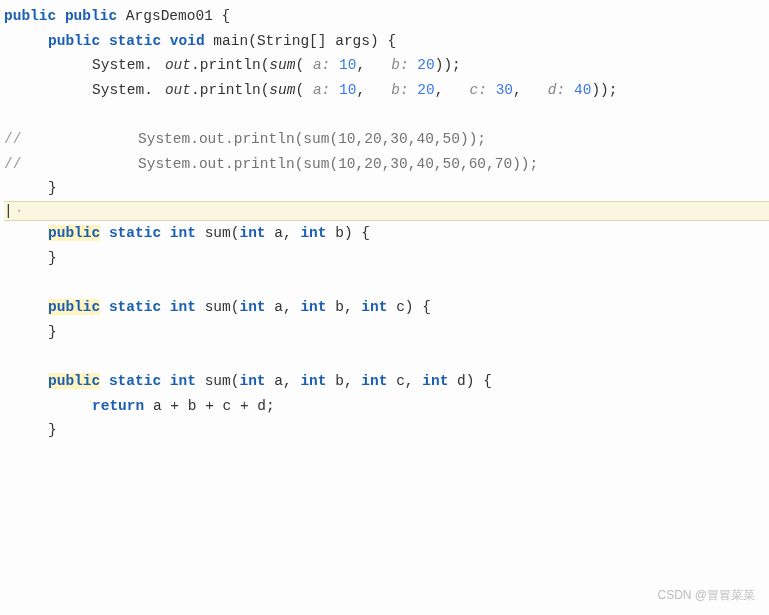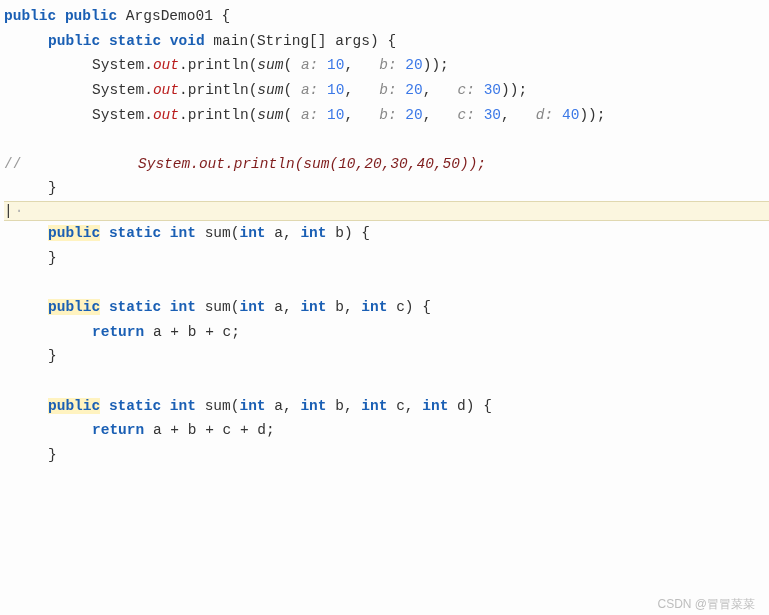--- a/index.html
+++ b/index.html
@@ -14,77 +14,76 @@
       width: 769px;
       height: 615px;
       overflow: hidden;
     }
     .code-line {
       white-space: pre;
       font-family: inherit;
     }
     .kw { color: #1a5fb4; font-weight: bold; }
     .kw-hl { color: #1a5fb4; font-weight: bold; background: #fff3c0; }
-    .field { color: #b91c1c; font-style: italic; }
+    .field { color: #404040; font-style: italic; margin-left: 12px; }
     .method-italic { font-style: italic; color: #333; }
     .param-hint { color: #888; font-style: italic; }
     .num { color: #3b78e7; font-family: Liberation Mono, monospace; }
-    .comment { color: #7f1d1d; font-style: italic; }
+    .comment { color: #737373; }
     .gutter-comment { color: #9a9a9a; display: inline-block; width: 18px; text-align: left; }
     .caret-line {
       background: linear-gradient(to bottom, #fbf6df, #fbf6df);
       border-top: 1px solid #e0d8b0;
       border-bottom: 1px solid #e0d8b0;
       height: 20px;
       line-height: 18px;
     }
     .caret-bar { color: #333; display: inline-block; width: 2px; }
     .dash { color: #b0b0b0; }
     .watermark {
       position: absolute;
       right: 14px;
-      bottom: 1px;
+      bottom: 10px;
       color: #bdbdbd;
       font-size: 12px;
       font-family: Arial, sans-serif;
     }
     .indent1 { padding-left: 44px; font-family: Liberation Mono, monospace; }
     .indent2 { padding-left: 88px; }
     .indent3 { padding-left: 116px; }
   </style>
 </head>
 <body>
 
 <div>
 
 <div class="code-line"><span class="kw">public</span> <span class="kw">public</span> <span>ArgsDemo01</span> <span>{</span></div>
 
 <div class="code-line indent1"><span class="kw">public</span> <span class="kw">static</span> <span class="kw">void</span> <span>main</span>(<span>String[]</span> <span>args</span>) <span>{</span></div>
 
 <div class="code-line indent2"><span>System</span>.<span class="field">out</span>.<span>println</span>(<span class="method-italic">sum</span>( <span class="param-hint">a:</span> <span class="num">10</span>,   <span class="param-hint">b:</span> <span class="num">20</span>));</div>
 
-<div class="code-line indent2"><span>System</span>.<span class="field">out</span>.<span>println</span>(<span class="method-italic">sum</span>( <span class="param-hint">a:</span> <span class="num">10</span>,   <span class="param-hint">b:</span> <span class="num">20</span>,   <span class="param-hint">c:</span> <span class="num">30</span>));</div>
 
 <div class="code-line indent2"><span>System</span>.<span class="field">out</span>.<span>println</span>(<span class="method-italic">sum</span>( <span class="param-hint">a:</span> <span class="num">10</span>,   <span class="param-hint">b:</span> <span class="num">20</span>,   <span class="param-hint">c:</span> <span class="num">30</span>,   <span class="param-hint">d:</span> <span class="num">40</span>));</div>
 
 <div class="code-line">&nbsp;</div>
 
 <div class="code-line"><span class="gutter-comment">//</span><span class="comment indent3">System.out.println(sum(10,20,30,40,50));</span></div>
+<div class="code-line"><span class="gutter-comment">//</span><span class="comment indent3">System.out.println(sum(10,20,30,40,50,60,70));</span></div>
 
 <div class="code-line indent1"><span>}</span></div>
 
 <div class="code-line caret-line"><span class="caret-bar">|</span> <span class="dash">·</span></div>
 
 <div class="code-line indent1"><span class="kw-hl">public</span> <span class="kw">static</span> <span class="kw">int</span> <span>sum</span>(<span class="kw">int</span> <span>a</span>, <span class="kw">int</span> <span>b</span>) <span>{</span></div>
 <div class="code-line indent1"><span>}</span></div>
 
 <div class="code-line">&nbsp;</div>
 
 <div class="code-line indent1"><span class="kw-hl">public</span> <span class="kw">static</span> <span class="kw">int</span> <span>sum</span>(<span class="kw">int</span> <span>a</span>, <span class="kw">int</span> <span>b</span>, <span class="kw">int</span> <span>c</span>) <span>{</span></div>
-<div class="code-line indent2"><span class="kw">return</span> <span>a + b + c;</span></div>
 <div class="code-line indent1"><span>}</span></div>
 
 <div class="code-line">&nbsp;</div>
 
 <div class="code-line indent1"><span class="kw-hl">public</span> <span class="kw">static</span> <span class="kw">int</span> <span>sum</span>(<span class="kw">int</span> <span>a</span>, <span class="kw">int</span> <span>b</span>, <span class="kw">int</span> <span>c</span>, <span class="kw">int</span> <span>d</span>) <span>{</span></div>
 <div class="code-line indent2"><span class="kw">return</span> <span>a + b + c + d;</span></div>
 <div class="code-line indent1"><span>}</span></div>
 
 </div>
 

